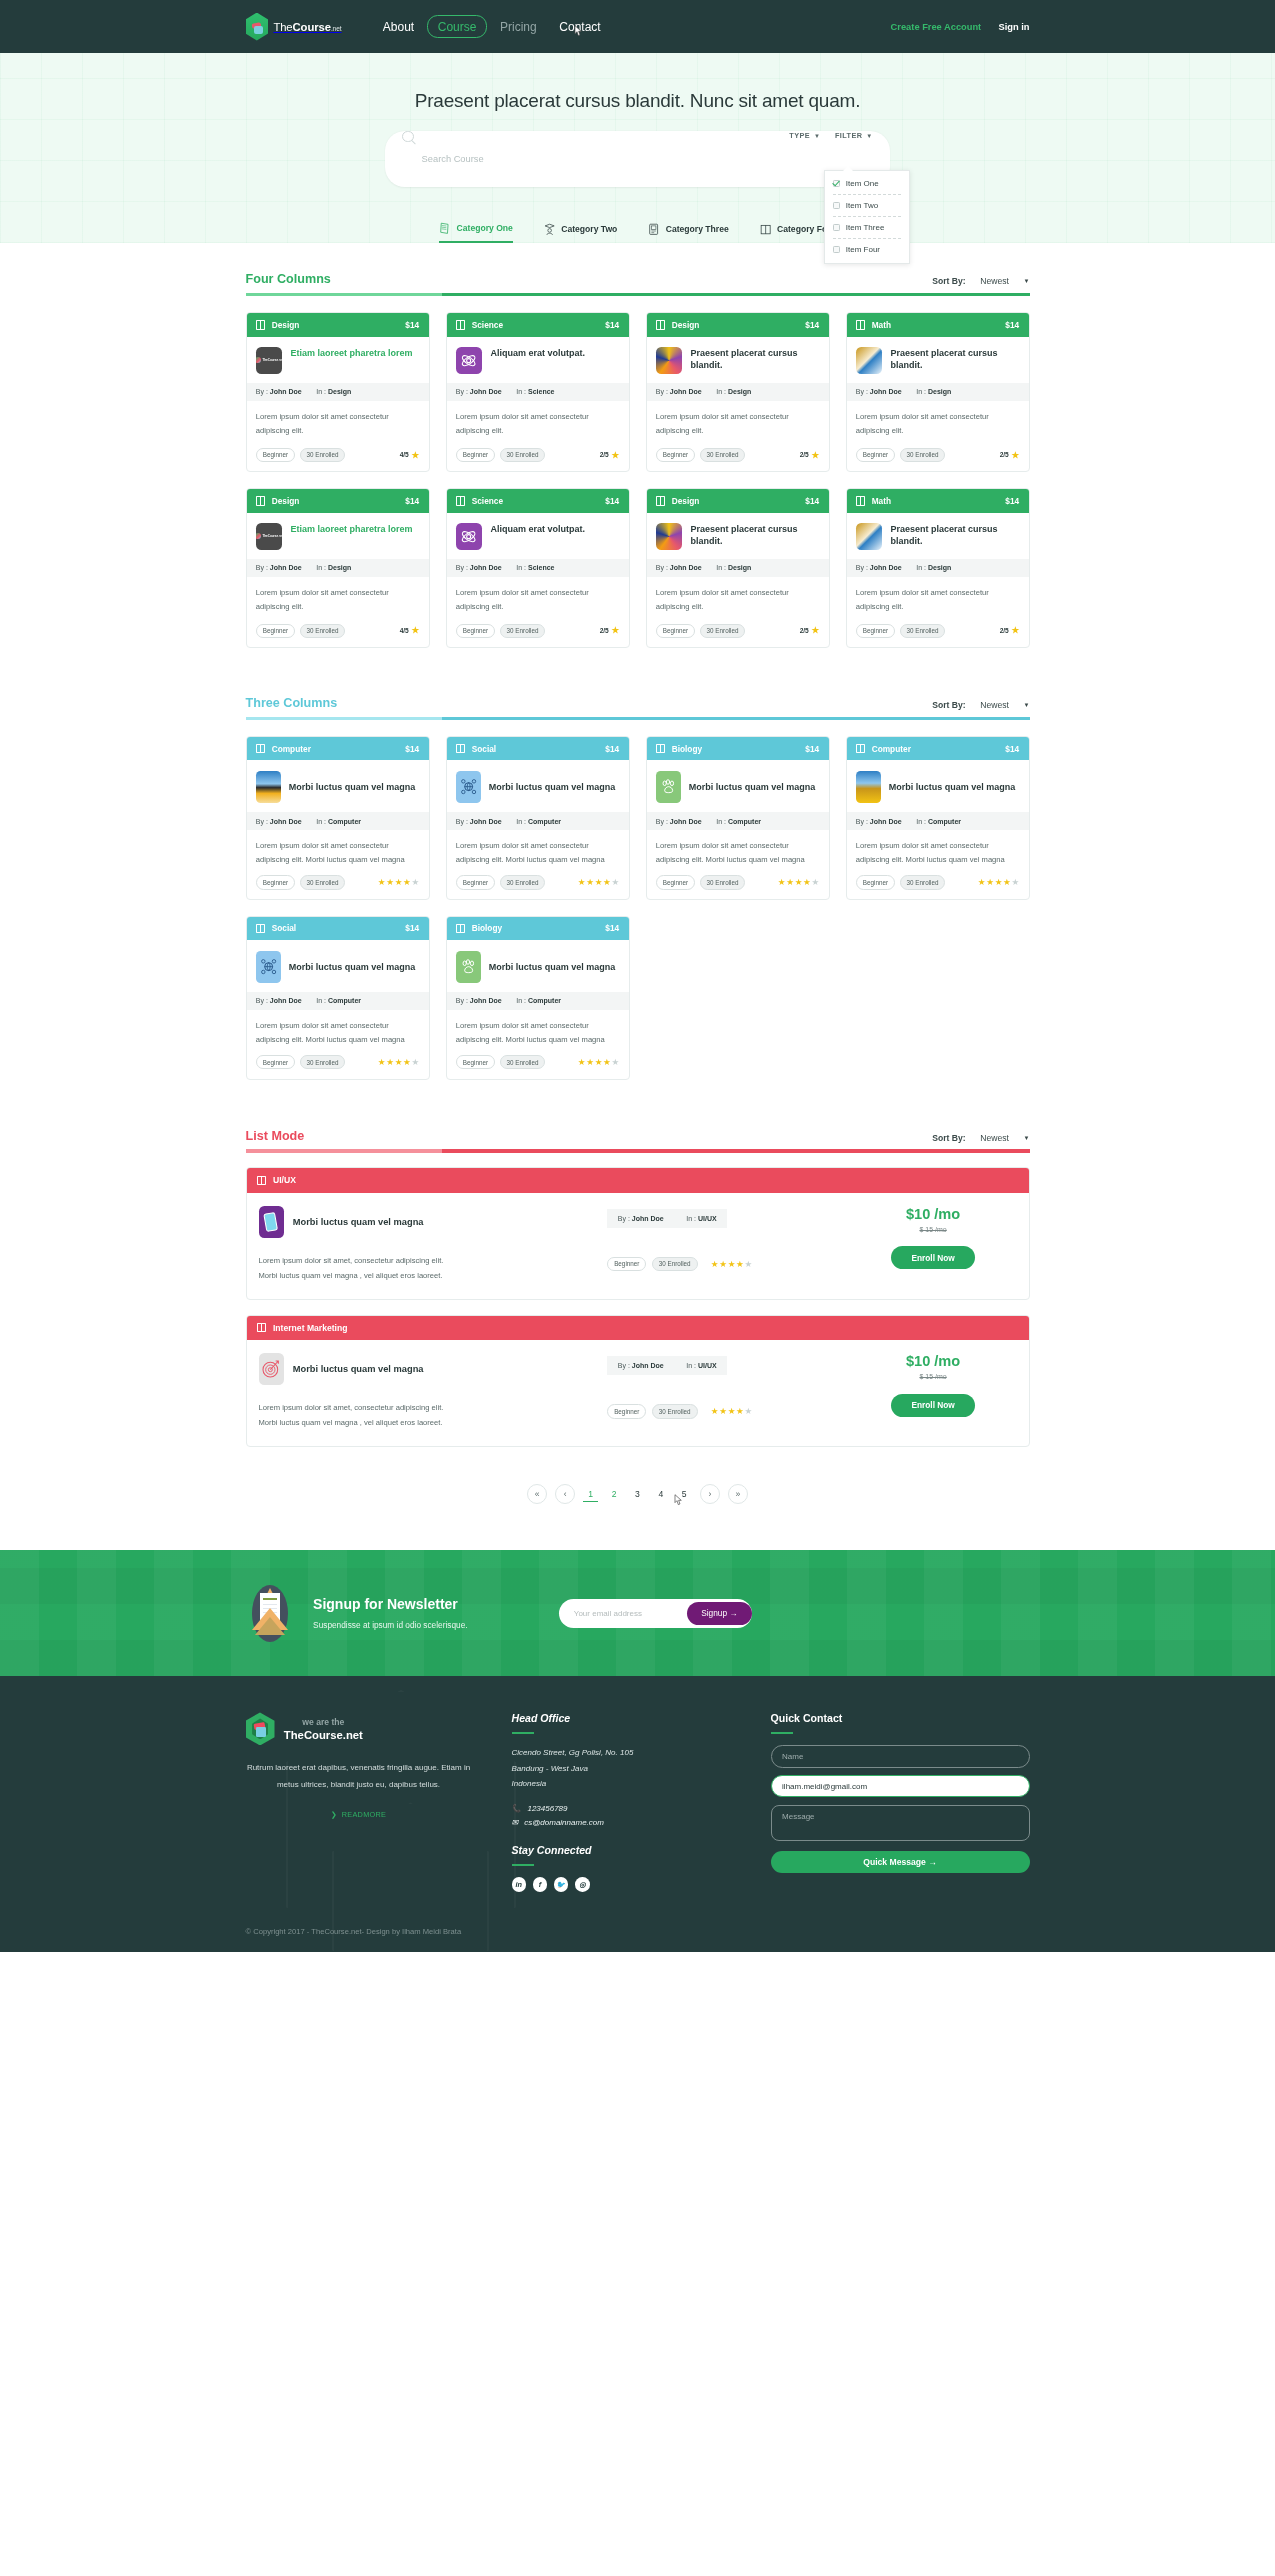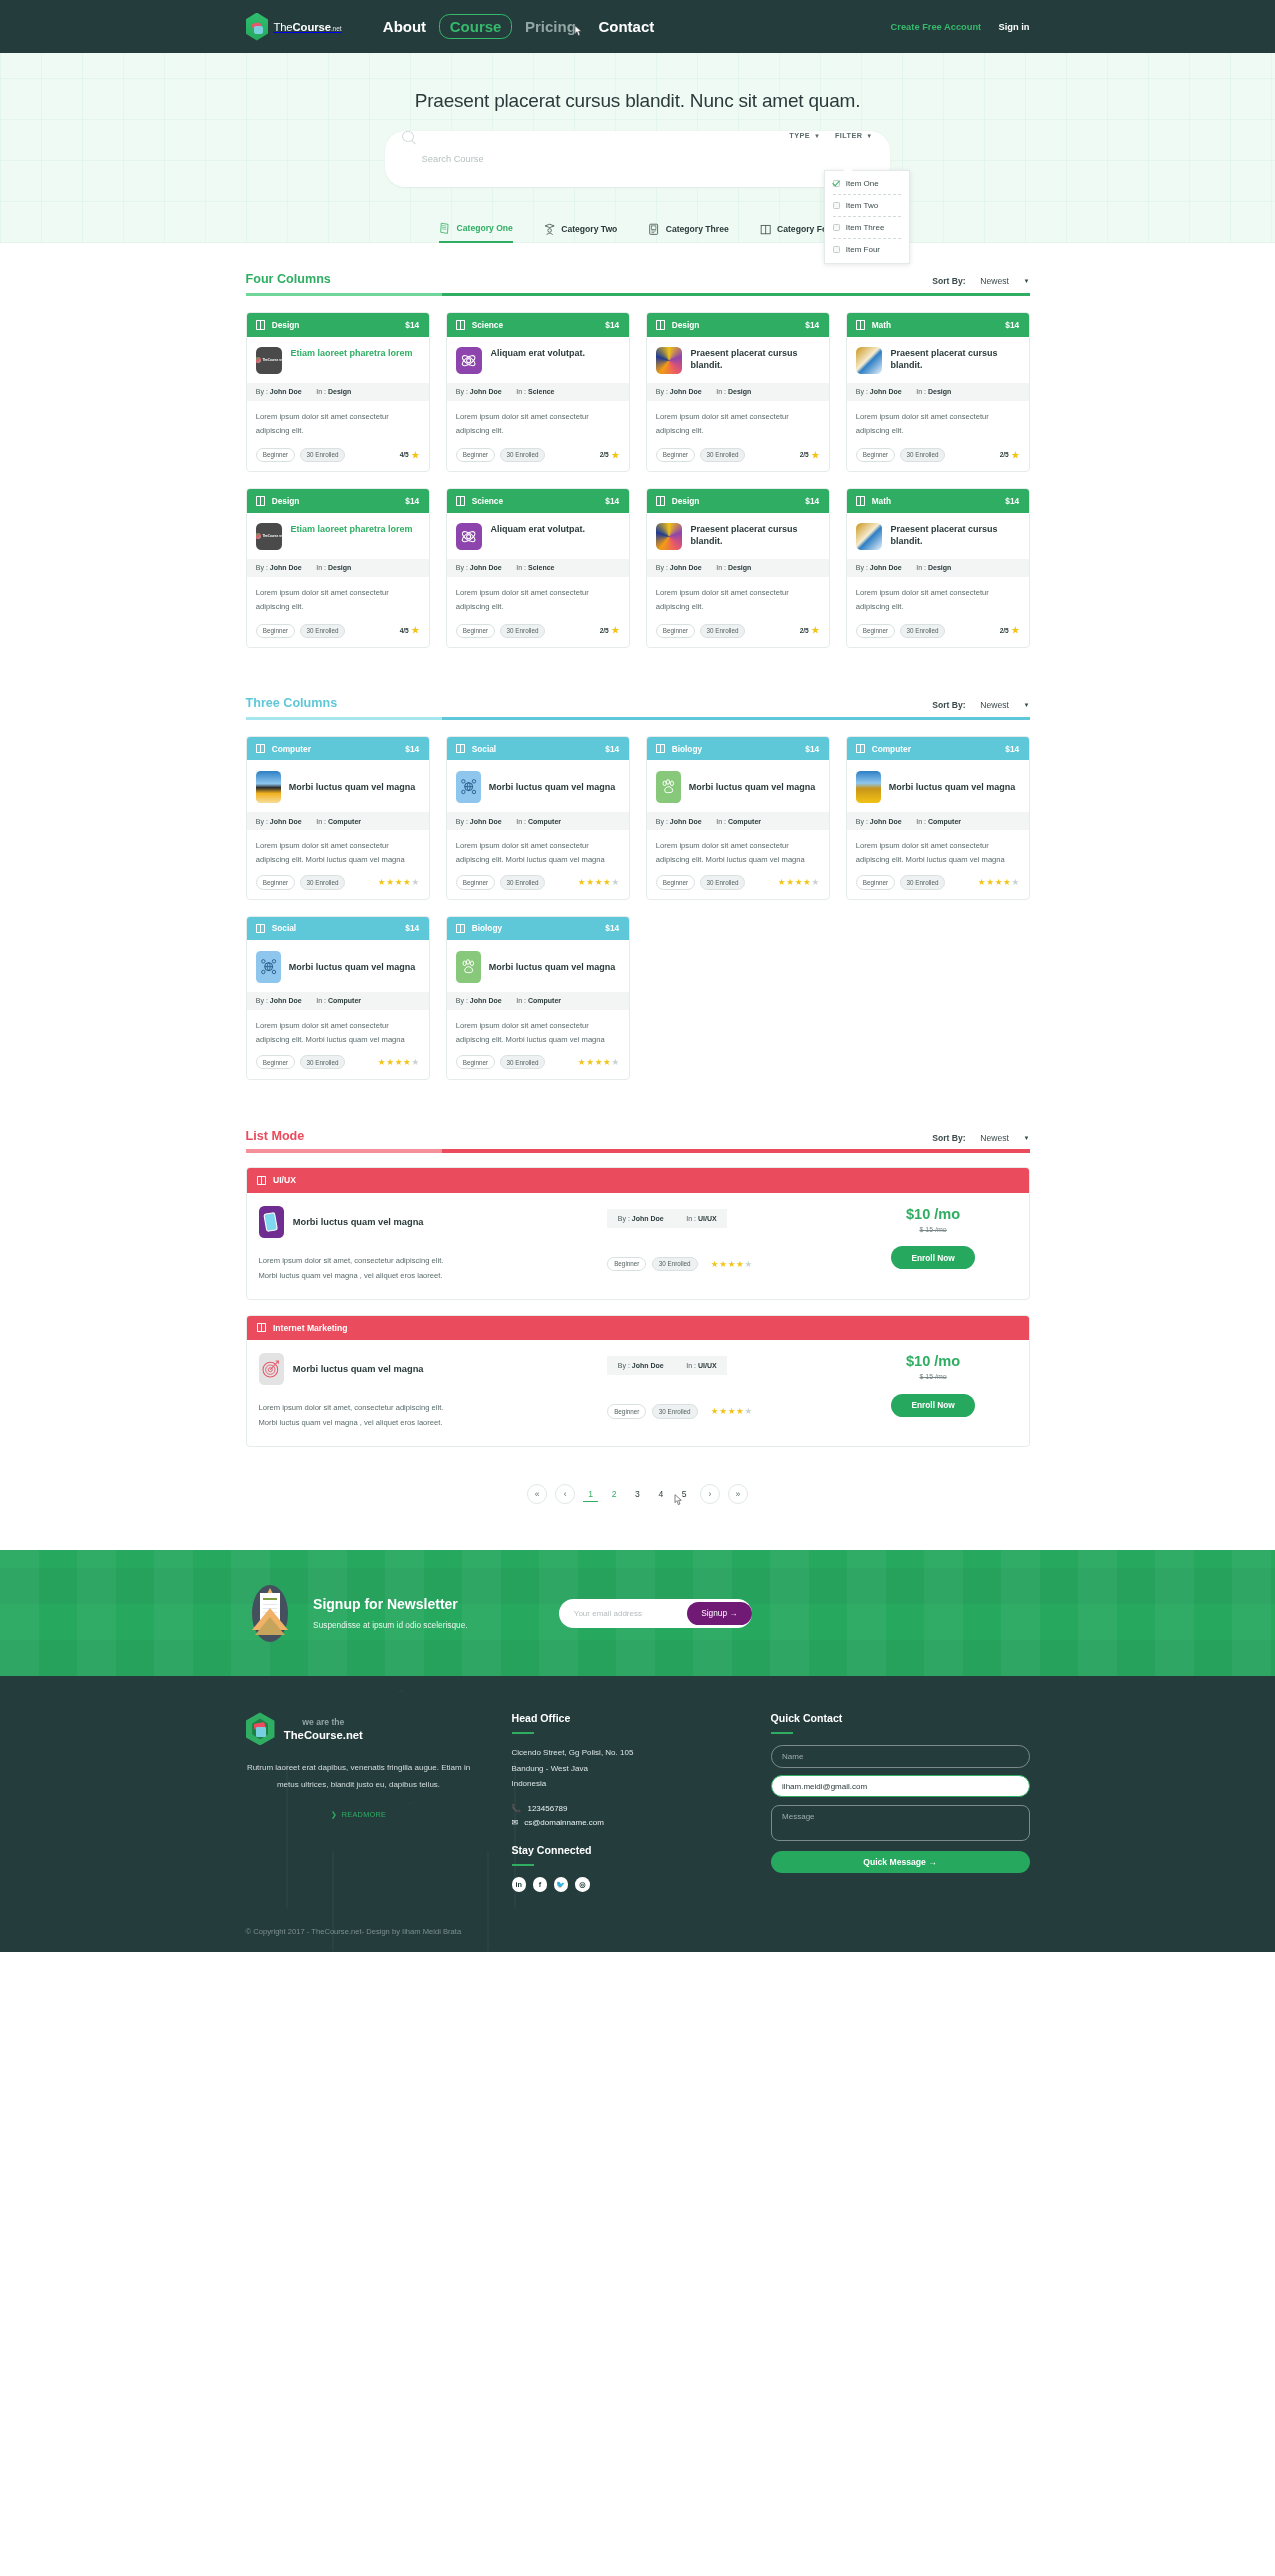--- a/index.html
+++ b/index.html
@@ -33,21 +33,21 @@
   }
   .logo-hex .dot-b {
     position:absolute; left:8.6px; top:13.3px; width:8.6px; height:8.6px;
     background:#7ed2e6; border-radius: 2px; opacity:.95;
   }
   .brand-text { color:#fff; font-size:11.3px; font-weight:bold; letter-spacing:-0.1px; }
   .brand-text .the { font-weight: 400; }
   .brand-text .net { font-size:6.6px; font-weight:400; color:#dfe7e7; }
   .nav-links { display:flex; align-items:center; gap:4px; }
   .nav-links a {
-    color:#ffffff; text-decoration:none; font-size:15px; font-weight:bold;
+    color:#ffffff; text-decoration:none; font-size:12px; font-weight:normal;
     padding: 4.6px 9.3px; border-radius: 4px; display:inline-block;
   }
   .nav-links a.active { color:#35b96b; border:0.7px solid #35b96b; border-radius:10.6px; padding:3.3px 9.3px; }
   .nav-links a.dim { color:#93a5a5; position:relative; }
   .nav-right { margin-left:auto; display:flex; align-items:center; gap:17.3px; }
   .nav-right a { text-decoration:none; font-size:9.3px; font-weight:bold; }
   .nav-right a.cfa { color:#35b96b; }
   .nav-right a.signin { color:#ffffff; }
 
   .cursor {
@@ -233,21 +233,21 @@
     border: 2px solid rgba(255,255,255,.035);
     clip-path: polygon(50% 0%, 100% 25%, 100% 75%, 50% 100%, 0% 75%, 0% 25%);
   }
   .footer:after {
     content:""; position:absolute; left: 332px; top: 126px; width: 153px; height: 193px;
     border: 2px solid rgba(255,255,255,.035);
     clip-path: polygon(50% 0%, 100% 25%, 100% 75%, 50% 100%, 0% 75%, 0% 25%);
   }
   .foot-inner { width:784px; margin:0 auto; display:flex; position:relative; z-index:2; }
   .fcol-1 { width: 266px; padding-right:40px;text-align:center; }
-  .fcol-2 { width: 259px; }
+  .fcol-2 { width: 259px; font-style: italic; }
   .fcol-3 { width: 259px; }
   .f-brand { display:flex; align-items:center; gap:9.3px; }
   .f-hex { width:29px; height:33px; position:relative; flex:0 0 auto;}
   .f-hex .hx { position:absolute; inset:0; background:#2fae63; clip-path: polygon(50% 0%, 100% 25%, 100% 75%, 50% 100%, 0% 75%, 0% 25%); }
   .f-hex .in { position:absolute; left:6.6px; top:6px; width:16px; height:21px; background:#1f7f48; clip-path: polygon(50% 0%, 100% 25%, 100% 75%, 50% 100%, 0% 75%, 0% 25%); }
   .f-hex .r { position:absolute; left:8px; top:10.6px; width:11.3px; height:6px; background:#f04a5e; border-radius:1.3px; transform:rotate(-10deg); }
   .f-hex .b { position:absolute; left:10.6px; top:14.6px; width:10px; height:10px; background:#79cfe2; border-radius:1.3px; }
   .f-wearethe { color:#93a5a5; font-size:8.6px; font-weight:bold; }
   .f-name { color:#fff; font-size:11.3px; font-weight:bold; margin-top:2px;}
   .f-desc { color:#d5dede; font-size:8px; line-height:2.1; margin-top:14.6px; }

